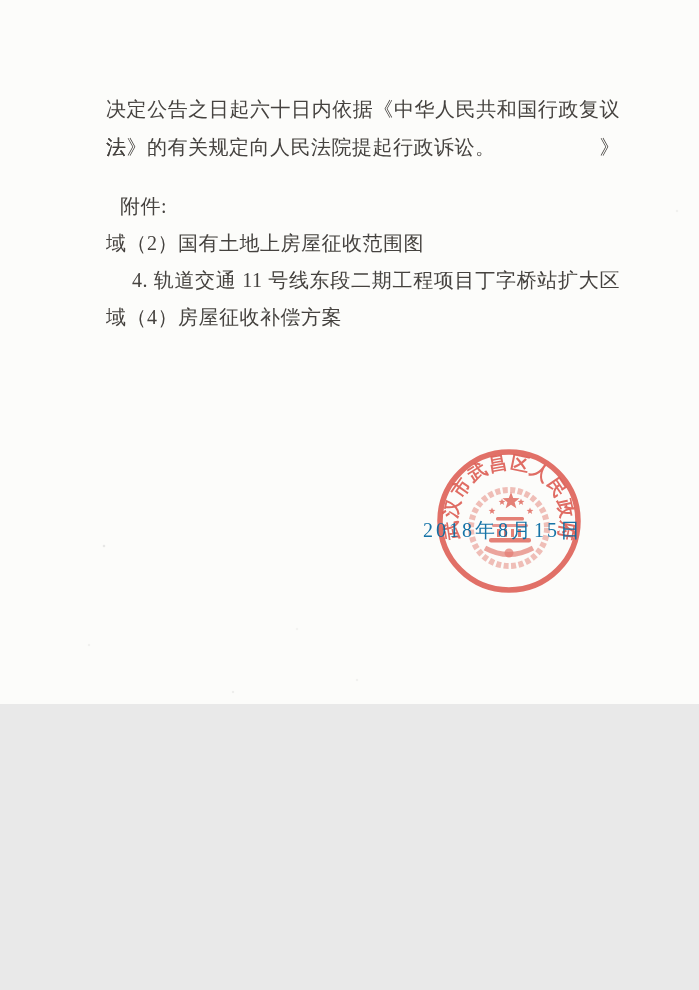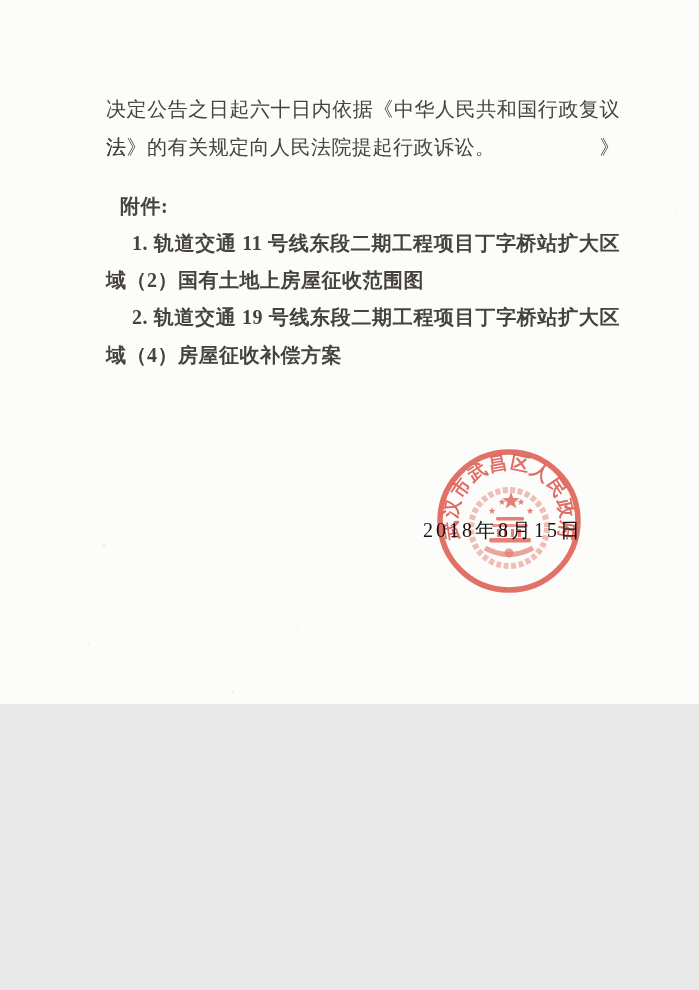--- a/index.html
+++ b/index.html
@@ -9,34 +9,34 @@
     background:#fcfcfa; overflow:hidden;
     font-family:"Liberation Serif","DejaVu Serif",serif;
   }
   
   .doc-text {
     position:absolute; left:106px; top:90px; width:514px;
     color:#45423f; font-size:20px; letter-spacing:0.5px;
     text-align:justify;
   }
   .line   { height:38.4px; line-height:38.4px; white-space:nowrap; }
-  .aline  { height:37.2px; line-height:37.2px;font-weight:bold; }
+  .aline  { height:37.2px; line-height:37.2px; }
   .jfull  { text-align:justify; text-align-last:justify; white-space:normal; }
   .gap    { height:21px; }
   .ind-label { padding-left:14px; }
   .ind-item  { padding-left:26px; }
   
   .seal { position:absolute; left:433px; top:447px; width:152px; height:150px; opacity:0.88; }
   .seal-arc-text {
     font-family:"Liberation Serif","DejaVu Serif",serif;
     font-size:18.5px; letter-spacing:1.5px; font-weight:bold;
   }
   .seal-date {
     position:absolute; left:423px; top:517px;
-    font-size:20px; letter-spacing:3px; color:#000000; opacity:0.92;
+    font-size:20px; letter-spacing:3px; color:#0369a1; opacity:0.92;
     white-space:nowrap;
   }
   
   .page-number {
     position:absolute; left:0; top:901px; width:699px;
     text-align:center; font-size:15px; color:#58585a;
   }
   
   .specks {
     position:absolute; left:0; top:0; width:2px; height:2px;
@@ -54,23 +54,22 @@
 </head>
 <body>
 
 <div class="page">
 
   <div class="doc-text">
     <div class="line jfull">决定公告之日起六十日内依据《中华人民共和国行政复议法》</div>
     <div class="line">法》的有关规定向人民法院提起行政诉讼。</div>
     <div class="gap"></div>
     <div class="line aline ind-label">附件:</div>
-    <div class="line aline ind-item jfull">1. 轨道交通 11 号线东段二期工程项目丁字桥站扩大区</div>
     <div class="line aline">域（2）国有土地上房屋征收范围图</div>
-    <div class="line aline ind-item jfull">2. 轨道交通 19 号线东段二期工程项目丁字桥站扩大区</div>
+    <div class="line aline ind-item jfull">4. 轨道交通 11 号线东段二期工程项目丁字桥站扩大区</div>
     <div class="line aline">域（4）房屋征收补偿方案</div>
   </div>
 
   <div class="seal">
     <svg width="152" height="150" viewBox="0 0 152 150">
       <defs>
         <filter id="stampblur" x="-10%" y="-10%" width="120%" height="120%">
           <feGaussianBlur stdDeviation="0.45"></feGaussianBlur>
         </filter>
         <path id="sealArc" d="M 27.8 93.5 A 52 52 0 1 1 124.2 93.5" fill="none"></path>

